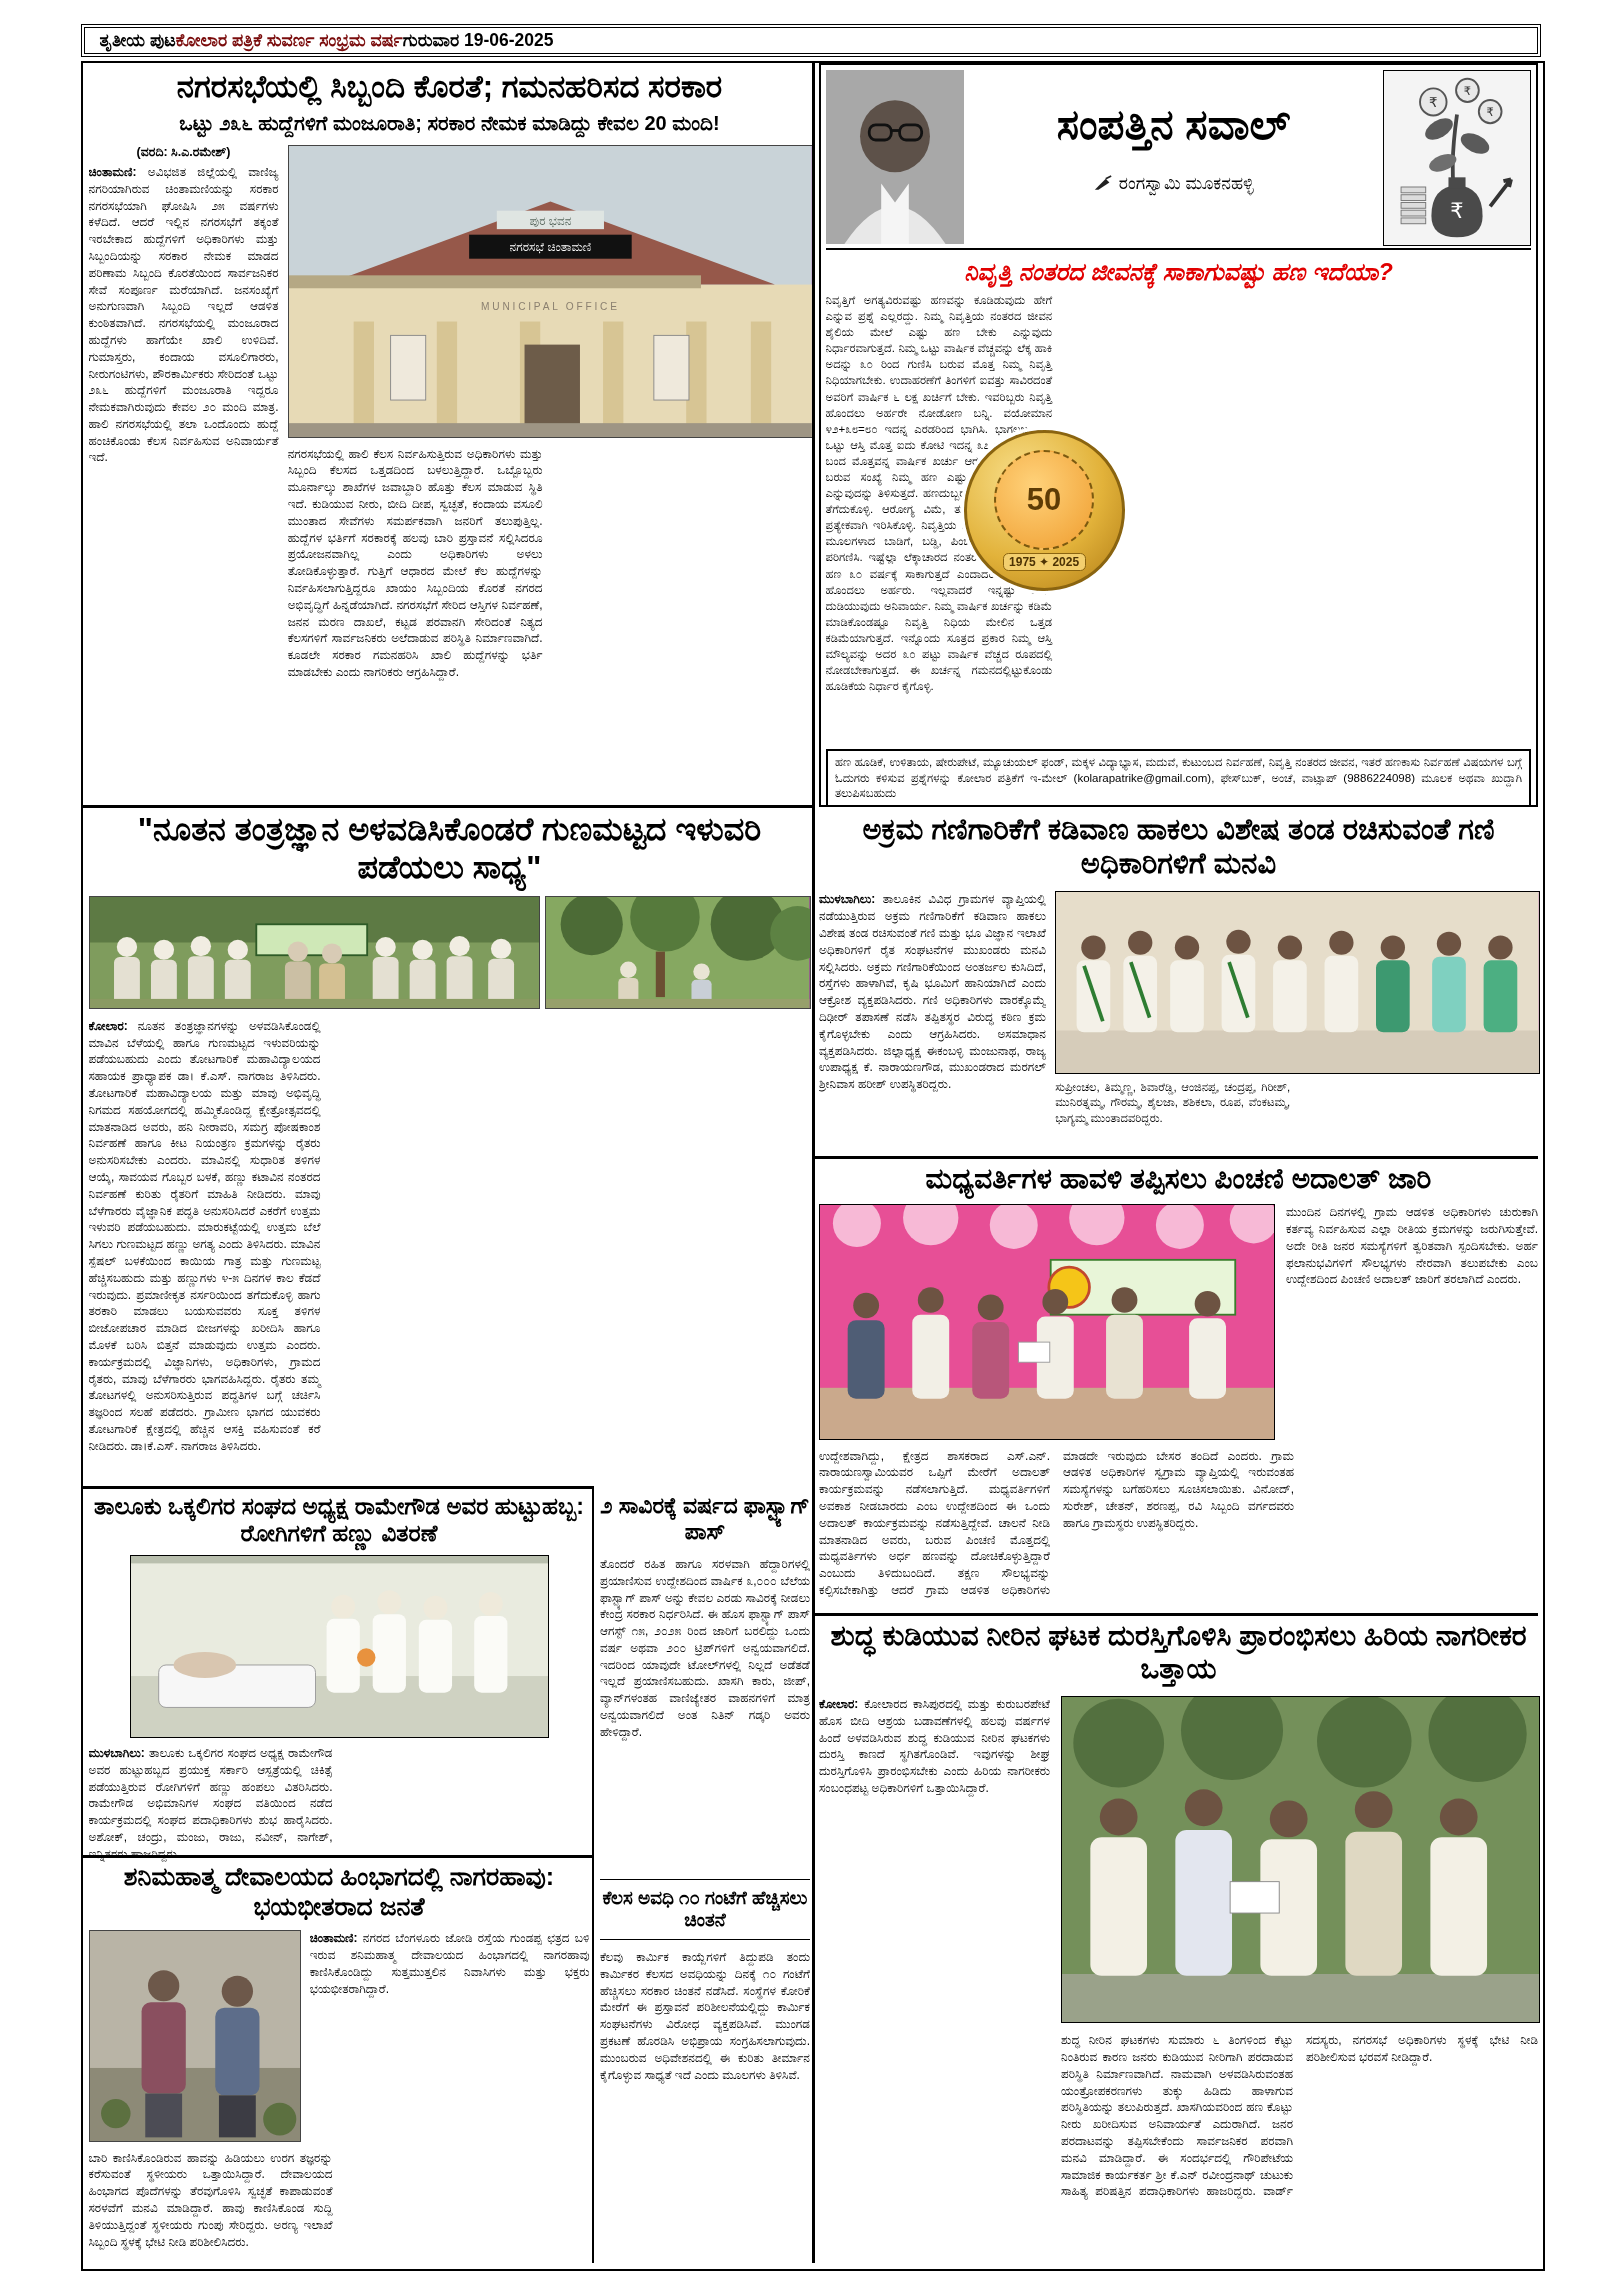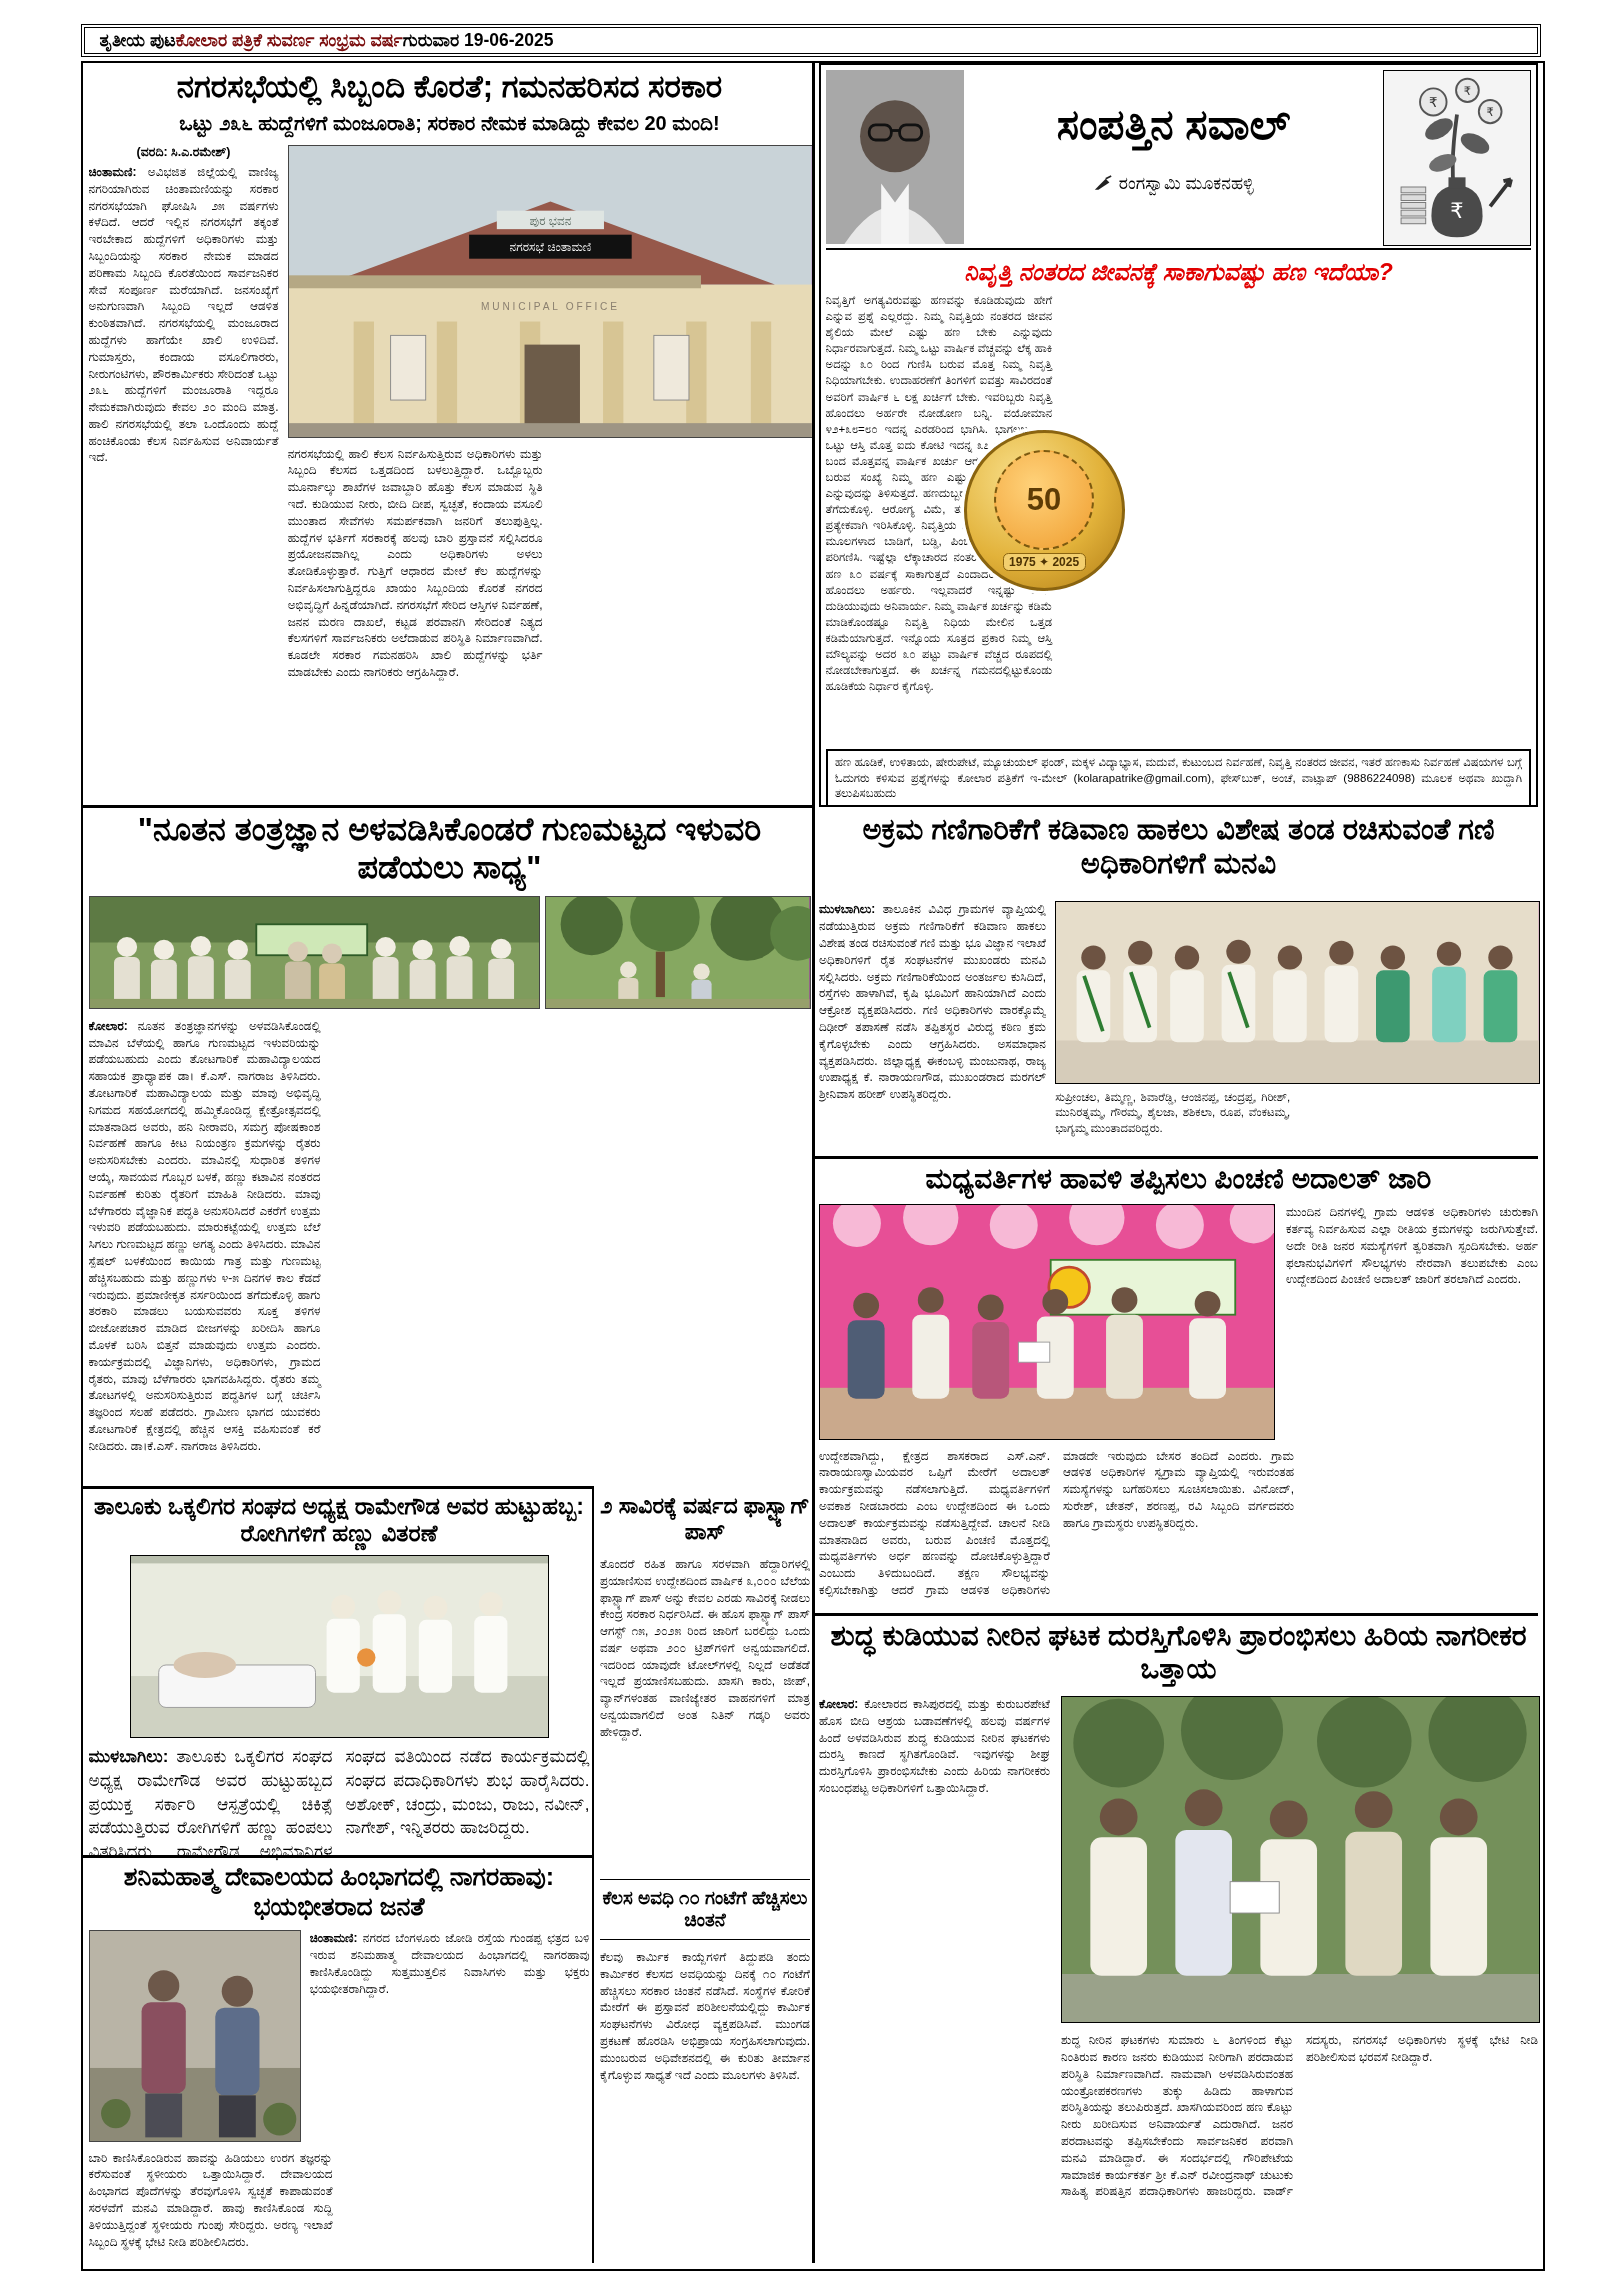--- a/index.html
+++ b/index.html
@@ -248,21 +248,21 @@
           <g fill="#fbfbf7">
             <rect x="212" y="68" width="36" height="80" rx="8"></rect>
               <rect x="262" y="63" width="36" height="85" rx="8"></rect>
             <rect x="312" y="69" width="36" height="79" rx="8"></rect>
               <rect x="372" y="65" width="36" height="83" rx="8"></rect>
           </g>
           <circle cx="255" cy="110" r="10" fill="#e8923e"></circle>
           <rect x="0" y="0" width="452" height="8" fill="#b9bfae"></rect>
         </svg>
       </div>
-      <div class="body-txt cols2" style="height:138px;font-size:17px;">
+      <div class="body-txt cols2" style="height:138px;font-size:12px;">
         <span class="dateline">ಮುಳಬಾಗಿಲು:</span>
         <span>ತಾಲೂಕು ಒಕ್ಕಲಿಗರ ಸಂಘದ ಅಧ್ಯಕ್ಷ ರಾಮೇಗೌಡ ಅವರ ಹುಟ್ಟುಹಬ್ಬದ ಪ್ರಯುಕ್ತ ಸರ್ಕಾರಿ ಆಸ್ಪತ್ರೆಯಲ್ಲಿ ಚಿಕಿತ್ಸೆ ಪಡೆಯುತ್ತಿರುವ ರೋಗಿಗಳಿಗೆ ಹಣ್ಣು ಹಂಪಲು ವಿತರಿಸಿದರು. ರಾಮೇಗೌಡ ಅಭಿಮಾನಿಗಳ ಸಂಘದ ವತಿಯಿಂದ ನಡೆದ ಕಾರ್ಯಕ್ರಮದಲ್ಲಿ ಸಂಘದ ಪದಾಧಿಕಾರಿಗಳು ಶುಭ ಹಾರೈಸಿದರು. ಅಶೋಕ್, ಚಂದ್ರು, ಮಂಜು, ರಾಜು, ನವೀನ್, ನಾಗೇಶ್, ಇನ್ನಿತರರು ಹಾಜರಿದ್ದರು.</span>
       </div>
     </div>
 
     <div class="abs rule" style="left:0;top:1792px;width:511px;height:2.8px;"></div>
 
     <div class="abs" style="left:5.5px;top:1799px;width:501px;height:396px;">
       <div class="hl" style="font-size:25px;">ಶನಿಮಹಾತ್ಮ ದೇವಾಲಯದ ಹಿಂಭಾಗದಲ್ಲಿ ನಾಗರಹಾವು: ಭಯಭೀತರಾದ ಜನತೆ</div>
       <div style="display:flex;gap:9.2px;margin-top:9.2px;height:212px;">
@@ -292,21 +292,21 @@
 
     <div class="abs" style="left:517px;top:1430px;width:210px;height:765px;">
       <div class="hl" style="font-size:22px;">೨ ಸಾವಿರಕ್ಕೆ ವರ್ಷದ ಫಾಸ್ಟ್ಯಾಗ್ ಪಾಸ್</div>
       <div class="body-txt" style="height:314px;margin-top:11px;">ತೊಂದರೆ ರಹಿತ ಹಾಗೂ ಸರಳವಾಗಿ ಹೆದ್ದಾರಿಗಳಲ್ಲಿ ಪ್ರಯಾಣಿಸುವ ಉದ್ದೇಶದಿಂದ ವಾರ್ಷಿಕ ೩,೦೦೦ ಬೆಲೆಯ ಫಾಸ್ಟ್ಯಾಗ್ ಪಾಸ್ ಅನ್ನು ಕೇವಲ ಎರಡು ಸಾವಿರಕ್ಕೆ ನೀಡಲು ಕೇಂದ್ರ ಸರಕಾರ ನಿರ್ಧರಿಸಿದೆ. ಈ ಹೊಸ ಫಾಸ್ಟ್ಯಾಗ್ ಪಾಸ್ ಆಗಸ್ಟ್ ೧೫, ೨೦೨೫ ರಿಂದ ಜಾರಿಗೆ ಬರಲಿದ್ದು ಒಂದು ವರ್ಷ ಅಥವಾ ೨೦೦ ಟ್ರಿಪ್‌ಗಳಿಗೆ ಅನ್ವಯವಾಗಲಿದೆ. ಇದರಿಂದ ಯಾವುದೇ ಟೋಲ್‌ಗಳಲ್ಲಿ ನಿಲ್ಲದೆ ಅಡೆತಡೆ ಇಲ್ಲದೆ ಪ್ರಯಾಣಿಸಬಹುದು. ಖಾಸಗಿ ಕಾರು, ಜೀಪ್, ವ್ಯಾನ್‌ಗಳಂತಹ ವಾಣಿಜ್ಯೇತರ ವಾಹನಗಳಿಗೆ ಮಾತ್ರ ಅನ್ವಯವಾಗಲಿದೆ ಅಂತ ನಿತಿನ್ ಗಡ್ಕರಿ ಅವರು ಹೇಳಿದ್ದಾರೆ.</div>
       <div class="subhead-box">ಕೆಲಸ ಅವಧಿ ೧೦ ಗಂಟೆಗೆ ಹೆಚ್ಚಿಸಲು ಚಿಂತನೆ</div>
       <div class="body-txt" style="height:277px;">ಕೆಲವು ಕಾರ್ಮಿಕ ಕಾಯ್ದೆಗಳಿಗೆ ತಿದ್ದುಪಡಿ ತಂದು ಕಾರ್ಮಿಕರ ಕೆಲಸದ ಅವಧಿಯನ್ನು ದಿನಕ್ಕೆ ೧೦ ಗಂಟೆಗೆ ಹೆಚ್ಚಿಸಲು ಸರಕಾರ ಚಿಂತನೆ ನಡೆಸಿದೆ. ಸಂಸ್ಥೆಗಳ ಕೋರಿಕೆ ಮೇರೆಗೆ ಈ ಪ್ರಸ್ತಾವನೆ ಪರಿಶೀಲನೆಯಲ್ಲಿದ್ದು ಕಾರ್ಮಿಕ ಸಂಘಟನೆಗಳು ವಿರೋಧ ವ್ಯಕ್ತಪಡಿಸಿವೆ. ಮುಂಗಡ ಪ್ರಕಟಣೆ ಹೊರಡಿಸಿ ಅಭಿಪ್ರಾಯ ಸಂಗ್ರಹಿಸಲಾಗುವುದು. ಮುಂಬರುವ ಅಧಿವೇಶನದಲ್ಲಿ ಈ ಕುರಿತು ತೀರ್ಮಾನ ಕೈಗೊಳ್ಳುವ ಸಾಧ್ಯತೆ ಇದೆ ಎಂದು ಮೂಲಗಳು ತಿಳಿಸಿವೆ.</div>
     </div>
 
     <div class="abs" style="left:736px;top:749px;width:719px;height:340px;">
       <div class="hl" style="font-size:29px;">ಅಕ್ರಮ ಗಣಿಗಾರಿಕೆಗೆ ಕಡಿವಾಣ ಹಾಕಲು ವಿಶೇಷ ತಂಡ ರಚಿಸುವಂತೆ ಗಣಿ ಅಧಿಕಾರಿಗಳಿಗೆ ಮನವಿ</div>
-      <div style="display:flex;gap:9.2px;margin-top:21px;height:242px;justify-content:space-between;">
+      <div style="display:flex;gap:9.2px;margin-top:11px;height:242px;justify-content:space-between;">
         <div class="body-txt" style="width:227px;flex:none;height:100%;">
           <span class="dateline">ಮುಳಬಾಗಿಲು:</span>
           <span>ತಾಲೂಕಿನ ವಿವಿಧ ಗ್ರಾಮಗಳ ವ್ಯಾಪ್ತಿಯಲ್ಲಿ ನಡೆಯುತ್ತಿರುವ ಅಕ್ರಮ ಗಣಿಗಾರಿಕೆಗೆ ಕಡಿವಾಣ ಹಾಕಲು ವಿಶೇಷ ತಂಡ ರಚಿಸುವಂತೆ ಗಣಿ ಮತ್ತು ಭೂ ವಿಜ್ಞಾನ ಇಲಾಖೆ ಅಧಿಕಾರಿಗಳಿಗೆ ರೈತ ಸಂಘಟನೆಗಳ ಮುಖಂಡರು ಮನವಿ ಸಲ್ಲಿಸಿದರು. ಅಕ್ರಮ ಗಣಿಗಾರಿಕೆಯಿಂದ ಅಂತರ್ಜಲ ಕುಸಿದಿದೆ, ರಸ್ತೆಗಳು ಹಾಳಾಗಿವೆ, ಕೃಷಿ ಭೂಮಿಗೆ ಹಾನಿಯಾಗಿದೆ ಎಂದು ಆಕ್ರೋಶ ವ್ಯಕ್ತಪಡಿಸಿದರು. ಗಣಿ ಅಧಿಕಾರಿಗಳು ವಾರಕ್ಕೊಮ್ಮೆ ದಿಢೀರ್ ತಪಾಸಣೆ ನಡೆಸಿ ತಪ್ಪಿತಸ್ಥರ ವಿರುದ್ಧ ಕಠಿಣ ಕ್ರಮ ಕೈಗೊಳ್ಳಬೇಕು ಎಂದು ಆಗ್ರಹಿಸಿದರು. ಅಸಮಾಧಾನ ವ್ಯಕ್ತಪಡಿಸಿದರು. ಜಿಲ್ಲಾಧ್ಯಕ್ಷ ಈಕಂಬಳ್ಳಿ ಮಂಜುನಾಥ, ರಾಜ್ಯ ಉಪಾಧ್ಯಕ್ಷ ಕೆ. ನಾರಾಯಣಗೌಡ, ಮುಖಂಡರಾದ ಮರಗಲ್ ಶ್ರೀನಿವಾಸ ಹರೀಶ್ ಉಪಸ್ಥಿತರಿದ್ದರು.</span>
         </div>
         <div style="flex:1;">
           <div class="photo" style="width:100%;height:181px;border:1.8px solid #000;">
             <svg viewBox="0 0 516 196" preserveAspectRatio="none">
               <rect width="516" height="196" fill="#e6ddca"></rect>
               <rect y="150" width="516" height="46" fill="#d6ccba"></rect>
               <g fill="#6d5342">

